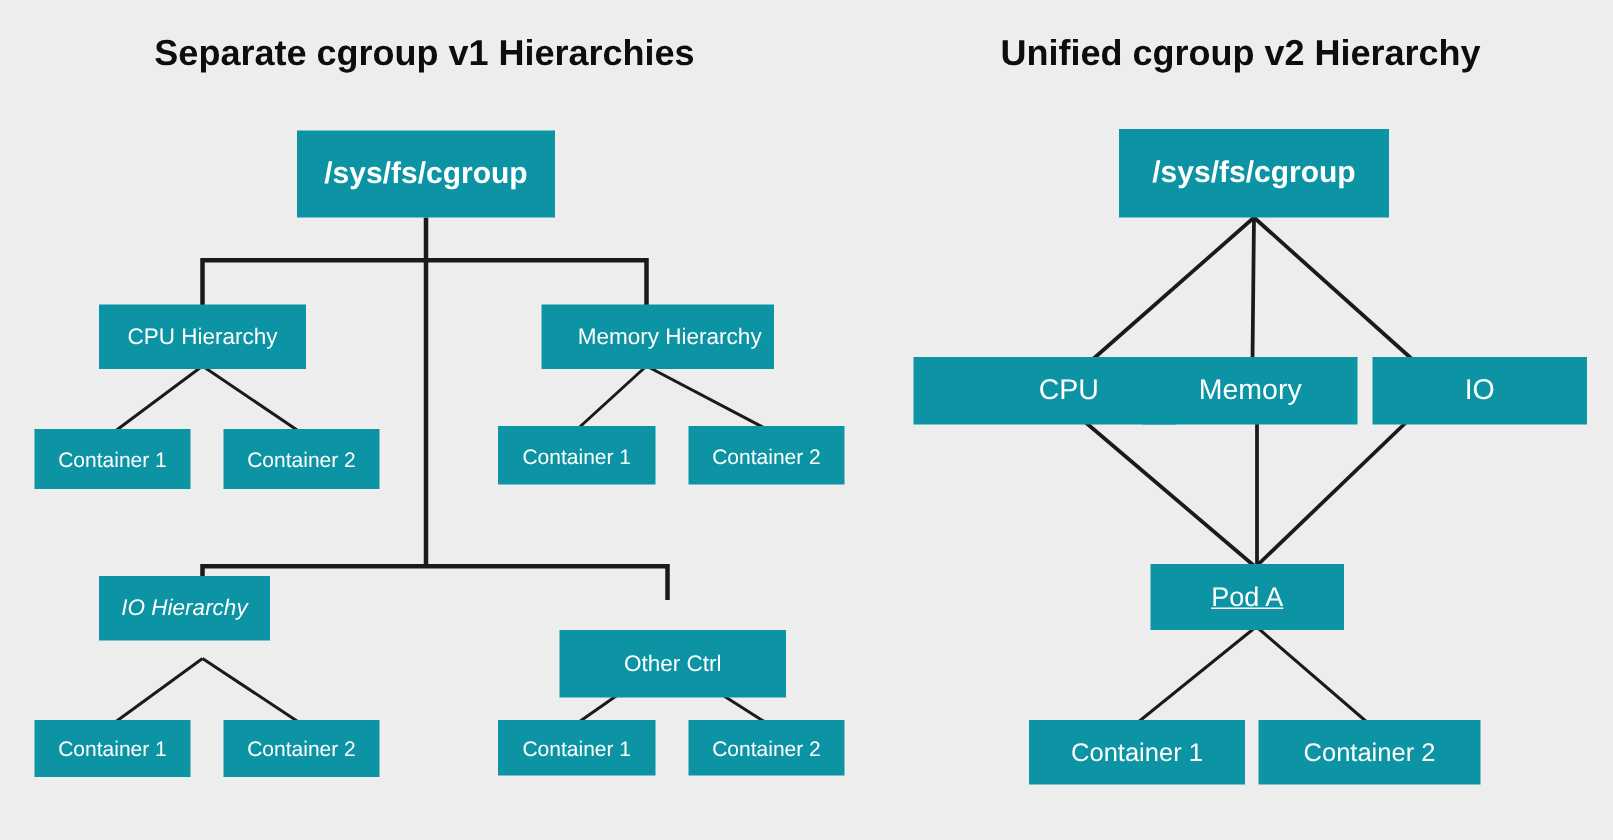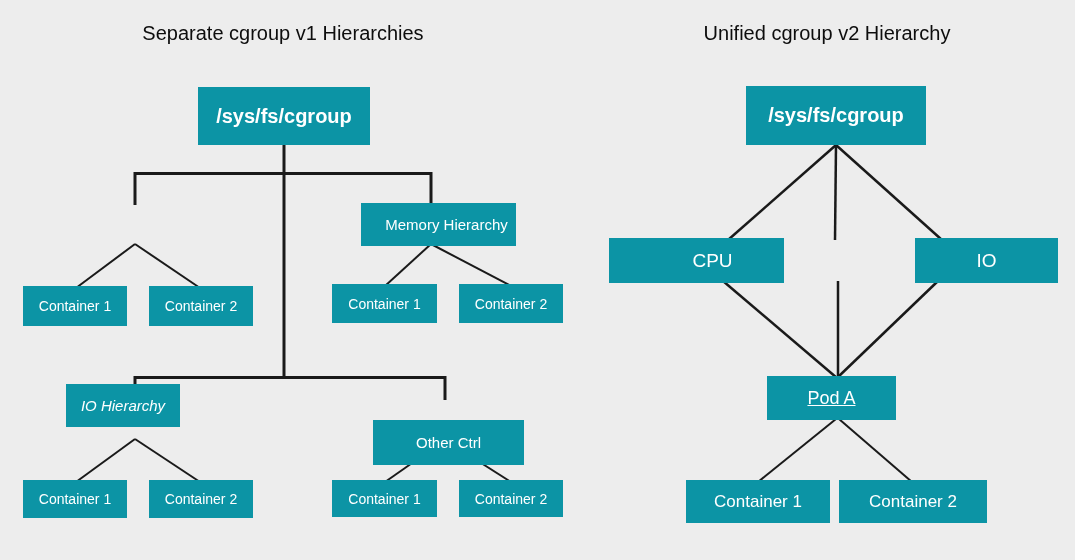--- a/index.html
+++ b/index.html
@@ -22,22 +22,22 @@
   .edge {
     stroke: #1a1a1a;
     fill: none;
   }
   .edge.thick { stroke-width: 3; }
   .edge.mid   { stroke-width: 2.5; }
   .edge.thin  { stroke-width: 2; }
   .title {
     position: absolute;
     top: 22px;
-    font-weight: normal;
-    font-size: 20px;
+    font-weight: bold;
+    font-size: 24px;
     color: #0d0d0d;
     text-align: center;
     white-space: nowrap;
   }
   #t-v1 { left: 58px;  width: 450px; }
   #t-v2 { left: 607px; width: 440px; }
   .node {
     position: absolute;
     background: #0c94a5;
     color: #ffffff;
@@ -104,32 +104,34 @@
     <path class="edge mid" d="M838,281 L838,378"></path>
     <path class="edge mid" d="M938,281 L837,378"></path>
     <path class="edge thin" d="M836,419 L758,482"></path>
     <path class="edge thin" d="M839,419 L912,482"></path>
   </svg>
 
   <div class="title" id="t-v1">Separate cgroup v1 Hierarchies</div>
   <div class="title" id="t-v2">Unified cgroup v2 Hierarchy</div>
 
   <div class="node f-root" id="n-v1-root">/sys/fs/cgroup</div>
+  <div class="node f-h" id="n-v1-cpu">CPU Hierarchy</div>
   <div class="node f-h" id="n-v1-mem">Memory Hierarchy</div>
   <div class="node f-c" id="n-v1-cpu-c1">Container 1</div>
   <div class="node f-c" id="n-v1-cpu-c2">Container 2</div>
   <div class="node f-c" id="n-v1-mem-c1">Container 1</div>
   <div class="node f-c" id="n-v1-mem-c2">Container 2</div>
   <div class="node f-h" id="n-v1-io">IO Hierarchy</div>
   <div class="node f-h" id="n-v1-other">Other Ctrl</div>
   <div class="node f-c" id="n-v1-io-c1">Container 1</div>
   <div class="node f-c" id="n-v1-io-c2">Container 2</div>
   <div class="node f-c" id="n-v1-other-c1">Container 1</div>
   <div class="node f-c" id="n-v1-other-c2">Container 2</div>
 
   <div class="node f-root" id="n-v2-root">/sys/fs/cgroup</div>
   <div class="node f-ctl" id="n-v2-cpu">CPU</div>
+  <div class="node f-ctl" id="n-v2-mem">Memory</div>
   <div class="node f-ctl" id="n-v2-io">IO</div>
   <div class="node f-pod" id="n-v2-pod">Pod A</div>
   <div class="node f-c2" id="n-v2-c1">Container 1</div>
   <div class="node f-c2" id="n-v2-c2">Container 2</div>
 
 </div>
 
 </body></html>

